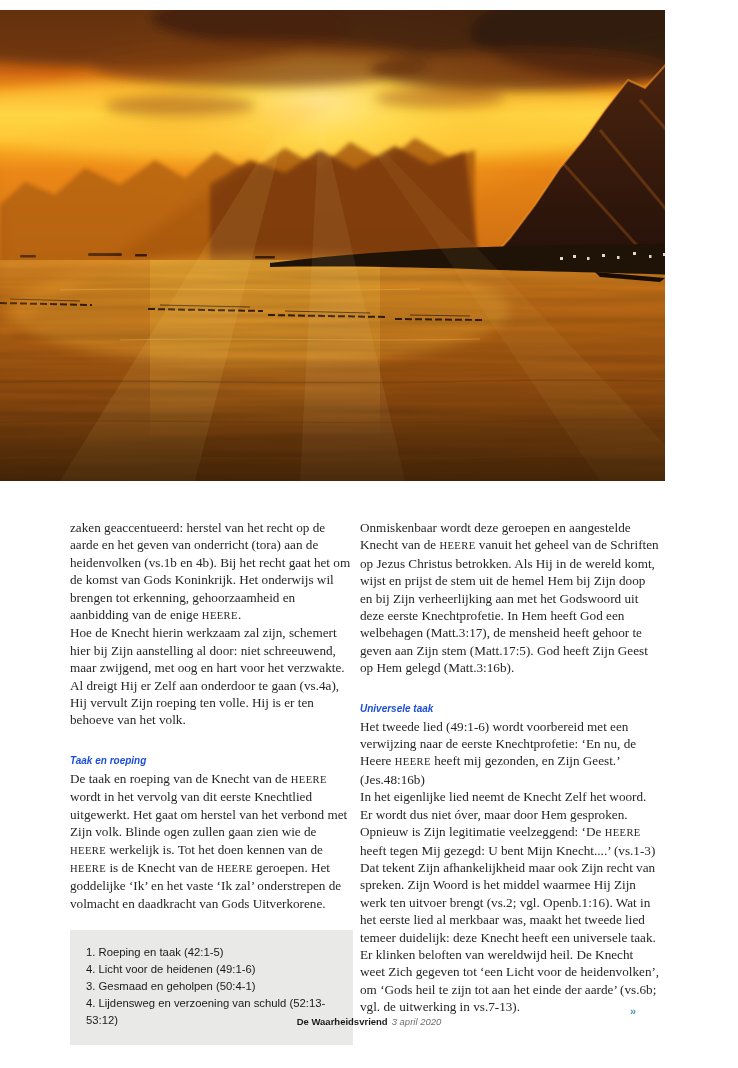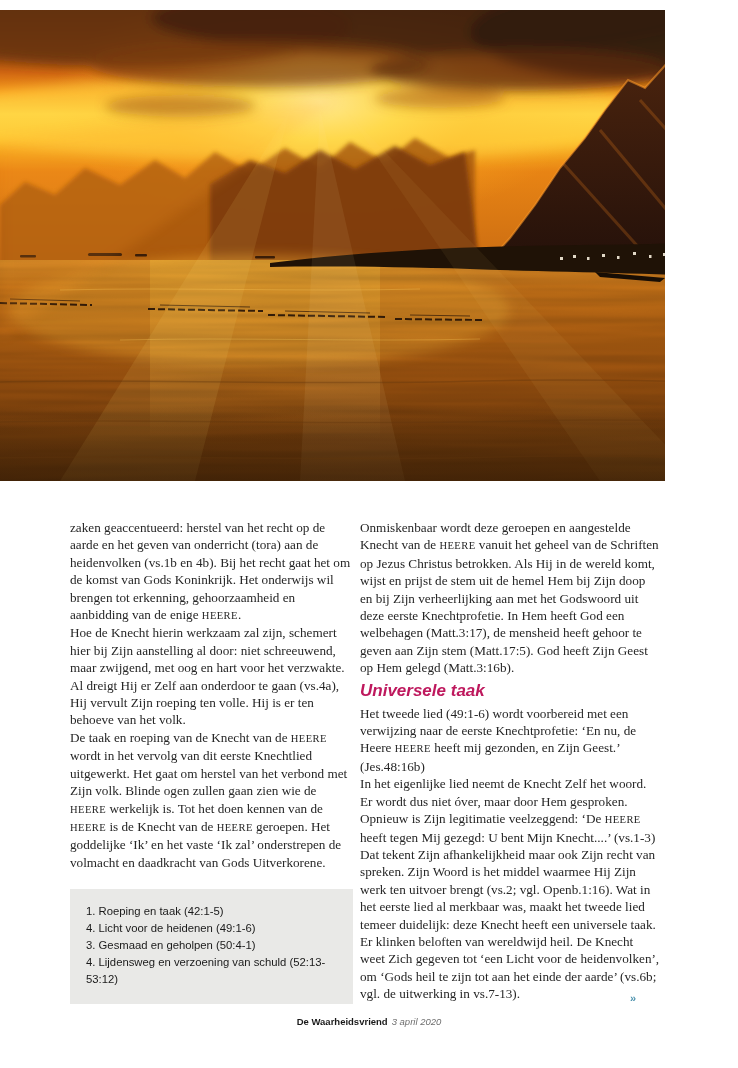--- a/index.html
+++ b/index.html
@@ -15,21 +15,21 @@
   .col-right { left:360px; top:519px; width:300px; }
 
   p.body {
     margin:0; font-size:13.2px; line-height:17.4px; color:#262626;
     text-align:left; font-family:"Liberation Serif", serif;
   }
   .sc { font-size:0.8em; letter-spacing:0.04em; }
 
   .subhead {
     font-family:"Liberation Sans", sans-serif; font-style:italic; font-weight:700;
-    font-size:17px; color:#be185d; margin:4px 0 4px 0;
+    font-size:10px; color:#1d4ed8; margin:26px 0 4px 0;
   }
 
   .infobox {
     background:#e9e9e7; margin-top:18px; padding:14px 16px 16px 16px;
   }
   .infobox-title {
     font-family:"Liberation Sans", sans-serif; font-style:italic; font-weight:700;
     font-size:13px; color:#0f7dc2; margin:0 0 7px 0;
   }
   .infobox-item {
@@ -194,20 +194,21 @@
       <g stroke="#ffcf5e" stroke-width="1" opacity="0.3">
         <path d="M60,280 C180,277 300,282 420,279" fill="none"></path>
         <path d="M120,330 C240,327 360,332 480,329" fill="none"></path>
       </g>
     </svg>
   </div>
 
   <div class="col col-left">
     <p class="body">zaken geaccentueerd: herstel van het recht op de aarde en het geven van onderricht (tora) aan de heidenvolken (vs.1b en 4b). Bij het recht gaat het om de komst van Gods Koninkrijk. Het onderwijs wil brengen tot erkenning, gehoorzaamheid en aanbidding van de enige <span class="sc">HEERE</span>.</p>
     <p class="body">Hoe de Knecht hierin werkzaam zal zijn, schemert hier bij Zijn aanstelling al door: niet schreeuwend, maar zwijgend, met oog en hart voor het verzwakte. Al dreigt Hij er Zelf aan onderdoor te gaan (vs.4a), Hij vervult Zijn roeping ten volle. Hij is er ten behoeve van het volk.</p>
+    <div class="subhead">Taak en roeping</div>
     <p class="body">De taak en roeping van de Knecht van de <span class="sc">HEERE</span> wordt in het vervolg van dit eerste Knechtlied uitgewerkt. Het gaat om herstel van het verbond met Zijn volk. Blinde ogen zullen gaan zien wie de <span class="sc">HEERE</span> werkelijk is. Tot het doen kennen van de <span class="sc">HEERE</span> is de Knecht van de <span class="sc">HEERE</span> geroepen. Het goddelijke ‘Ik’ en het vaste ‘Ik zal’ onderstrepen de volmacht en daadkracht van Gods Uitverkorene.</p>
 
     <div class="infobox">
       <div class="infobox-item">1. Roeping en taak (42:1-5)</div>
       <div class="infobox-item">4. Licht voor de heidenen (49:1-6)</div>
       <div class="infobox-item">3. Gesmaad en geholpen (50:4-1)</div>
       <div class="infobox-item">4. Lijdensweg en verzoening van schuld (52:13-53:12)</div>
     </div>
   </div>
 

